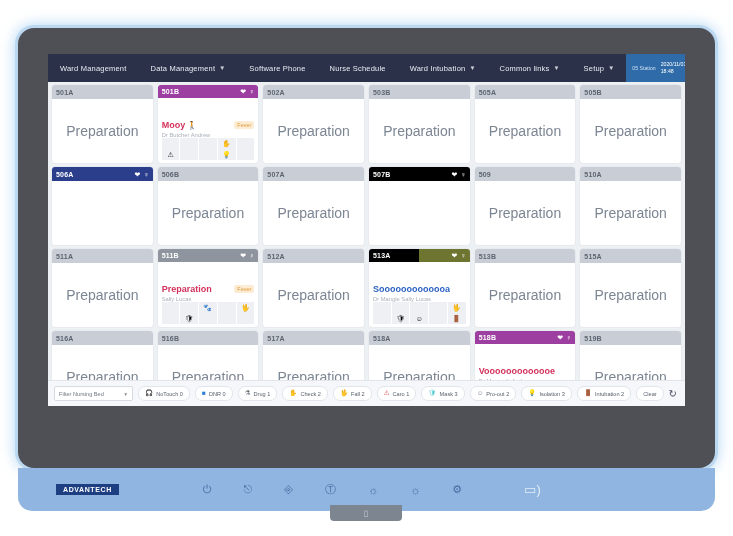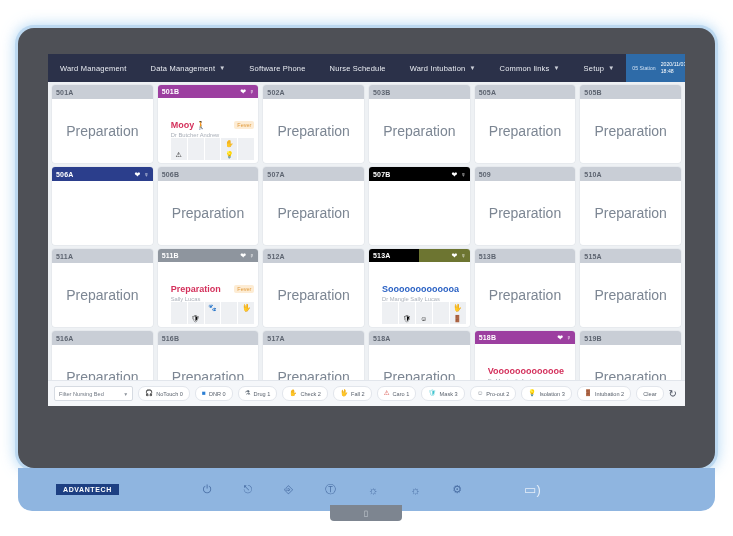--- a/index.html
+++ b/index.html
@@ -105,21 +105,21 @@
   .h-split  { background: linear-gradient(90deg, #000000 0 50%, #6d7531 50% 100%); }
   .h-split .bed-no, .h-split .head-icons { color: #ffffff; }
 
   
   .prep-body {
     flex: 1; display: flex; align-items: center; justify-content: center;
     color: #7c8693; font-size: 14px;
   }
 
   
-  .pat-body { flex: 1; padding: 22px 4px 3px 4px; display: flex; flex-direction: column; margin-left: 9px; }
+  .pat-body { flex: 1; padding: 22px 4px 3px 4px; display: flex; flex-direction: column; }
   .pat-row1 { display: flex; align-items: center; gap: 2px; }
   .pat-name { font-size: 9px; font-weight: bold; white-space: nowrap; overflow: hidden; }
   .n-red    { color: #d4315c; }
   .n-blue   { color: #2b62c4; }
   .n-pink   { color: #e05a7d; }
   .walk-icon { font-size: 8px; color: #d4315c; }
   .male-icon { font-size: 7px; color: #2b62c4; }
   .badge {
     margin-left: auto;
     font-size: 5.5px; color: #e09b3d;

